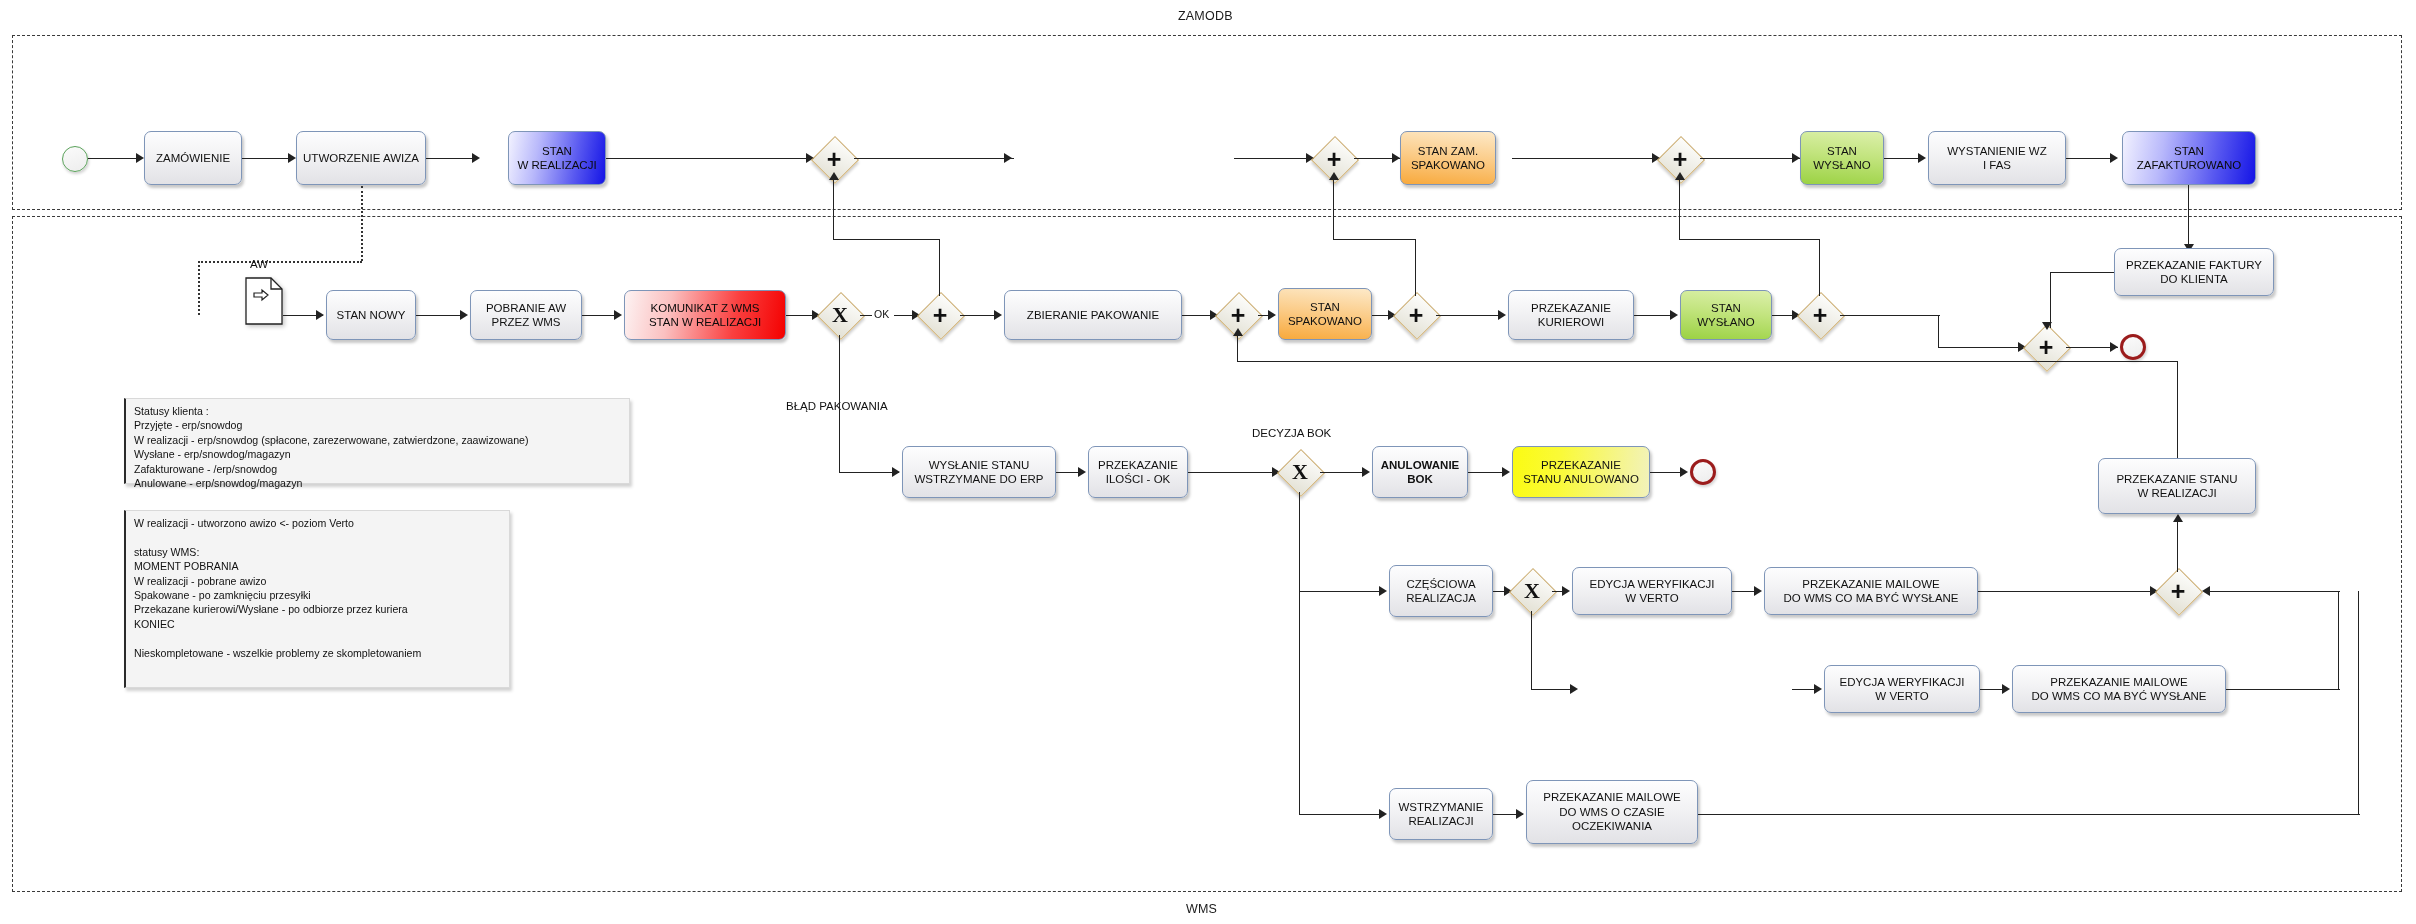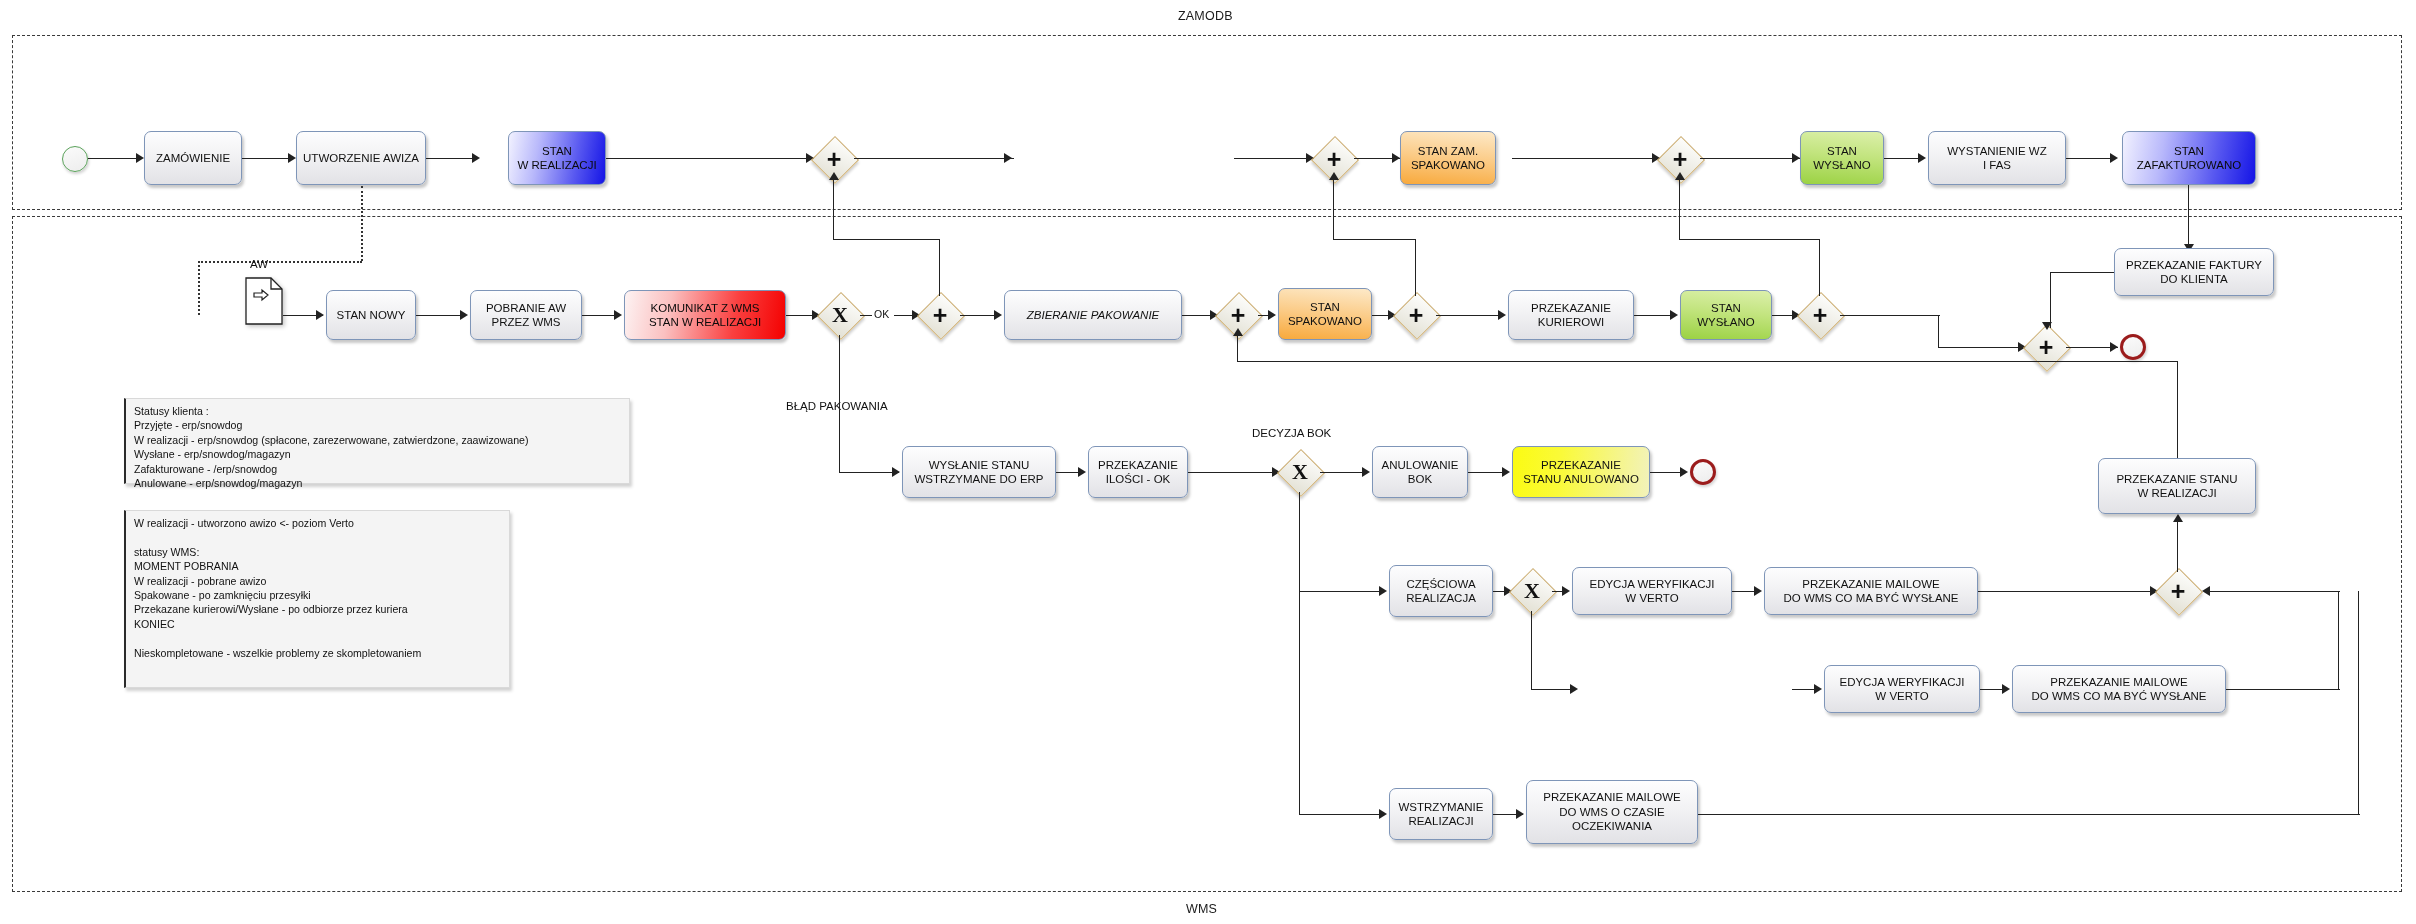--- a/index.html
+++ b/index.html
@@ -218,21 +218,21 @@
   <div class="arr r" style="left:912px;top:310px;"></div>
 
   <div class="gw" style="left:920px;top:295px;">
     <div class="dia"></div>
     <div class="mark">+</div>
   </div>
 
   <div class="edge h" style="left:960px;top:315px;width:40px;"></div>
   <div class="arr r" style="left:994px;top:310px;"></div>
 
-  <div class="task t-grey" style="left:1004px;top:290px;width:178px;height:50px;font-style:italic;">
+  <div class="task t-grey" style="left:1004px;top:290px;width:178px;height:50px;">
     <span>ZBIERANIE PAKOWANIE</span>
   </div>
 
   <div class="edge h" style="left:1182px;top:315px;width:34px;"></div>
   <div class="arr r" style="left:1210px;top:310px;"></div>
 
   <div class="gw" style="left:1218px;top:295px;">
     <div class="dia"></div>
     <div class="mark">+</div>
   </div>
@@ -338,21 +338,21 @@
 
   <div class="flowlabel" style="left:1252px;top:427px;">DECYZJA BOK</div>
   <div class="gw" style="left:1280px;top:452px;">
     <div class="dia"></div>
     <div class="mark x">X</div>
   </div>
 
   <div class="edge h" style="left:1320px;top:472px;width:48px;"></div>
   <div class="arr r" style="left:1362px;top:467px;"></div>
 
-  <div class="task t-grey" style="left:1372px;top:446px;width:96px;height:52px;white-space:pre-line;">
+  <div class="task t-grey" style="left:1372px;top:446px;width:96px;height:52px;white-space:pre-line;font-weight:bold;">
     <span>ANULOWANIE
 BOK</span>
   </div>
 
   <div class="edge h" style="left:1468px;top:472px;width:40px;"></div>
   <div class="arr r" style="left:1502px;top:467px;"></div>
 
   <div class="task t-yellow" style="left:1512px;top:446px;width:138px;height:52px;white-space:pre-line;">
     <span>PRZEKAZANIE
 STANU ANULOWANO</span>

